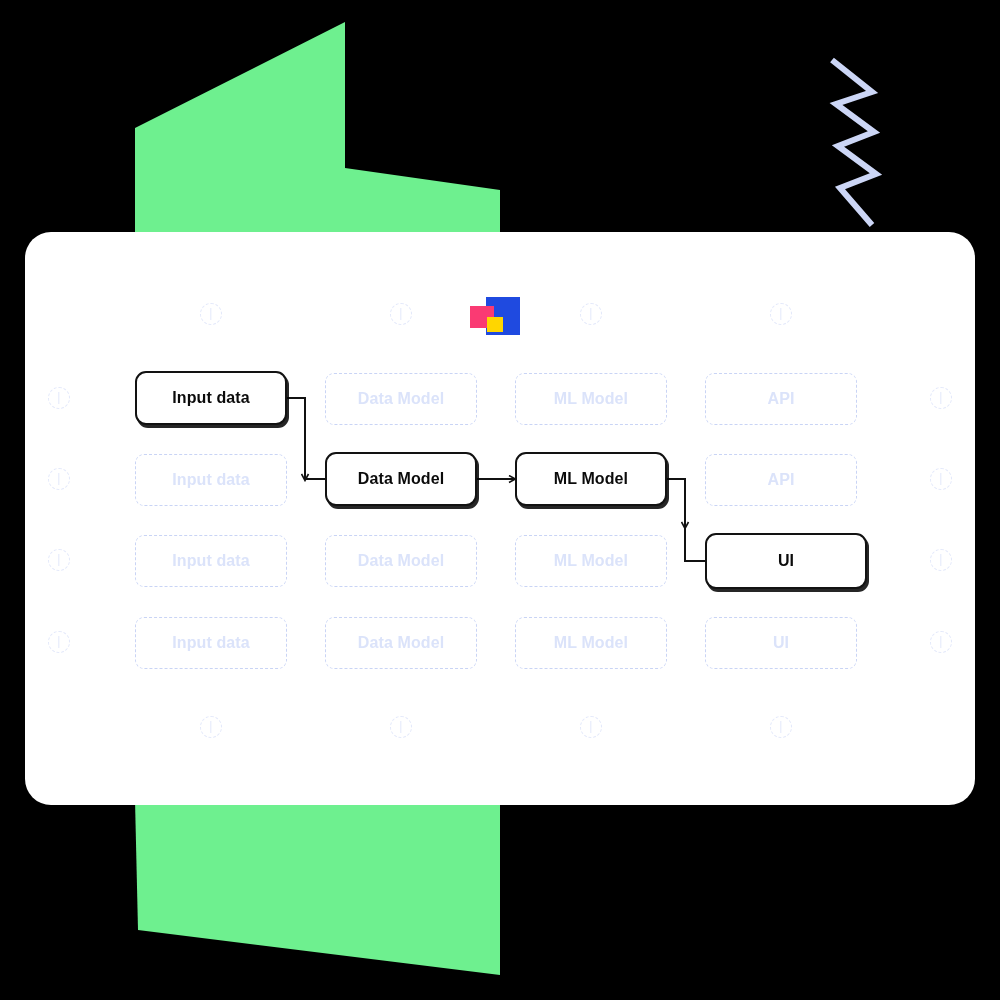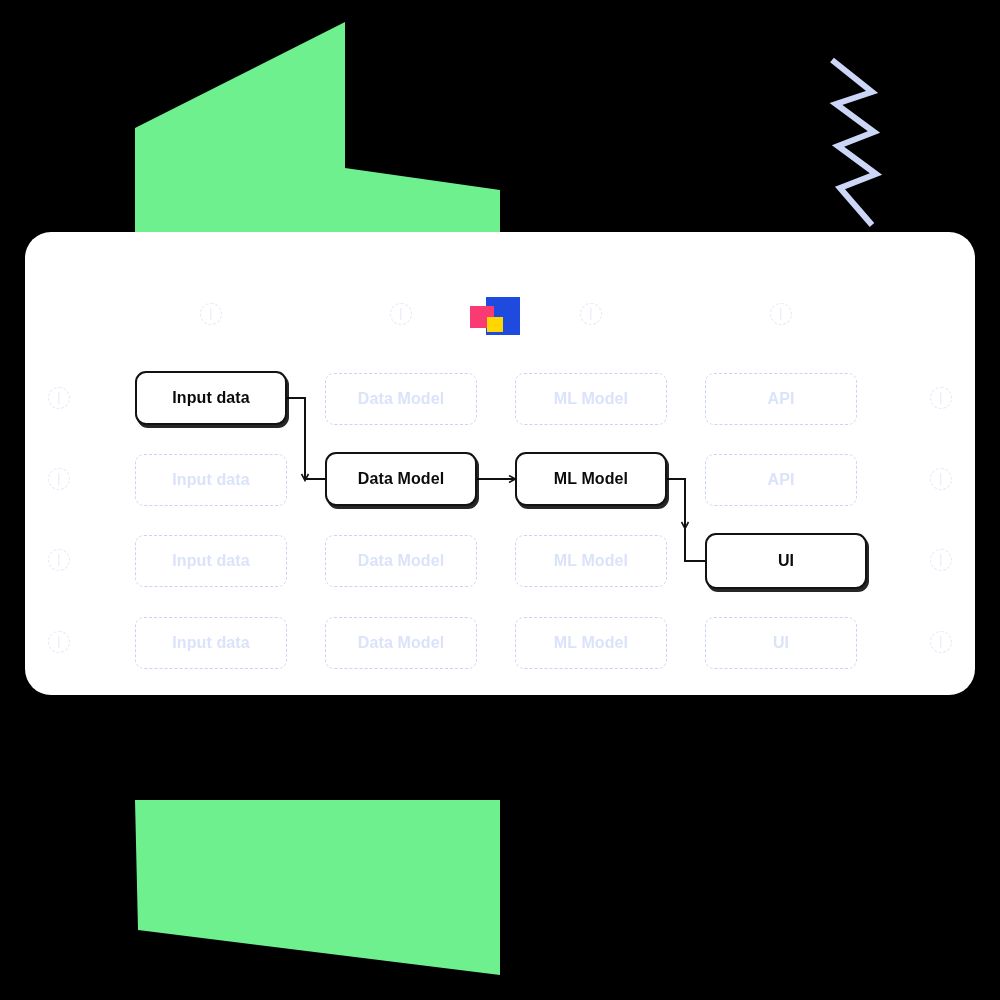--- a/index.html
+++ b/index.html
@@ -27,21 +27,21 @@
     height: 1000px;
     pointer-events: none;
   }
 
   
   .card {
     position: absolute;
     left: 25px;
     top: 232px;
     width: 950px;
-    height: 463px;
+    height: 573px;
     background: #ffffff;
     border-radius: 26px;
     overflow: hidden;
   }
 
   
   .logo {
     position: absolute;
     left: 470px;
     top: 297px;

